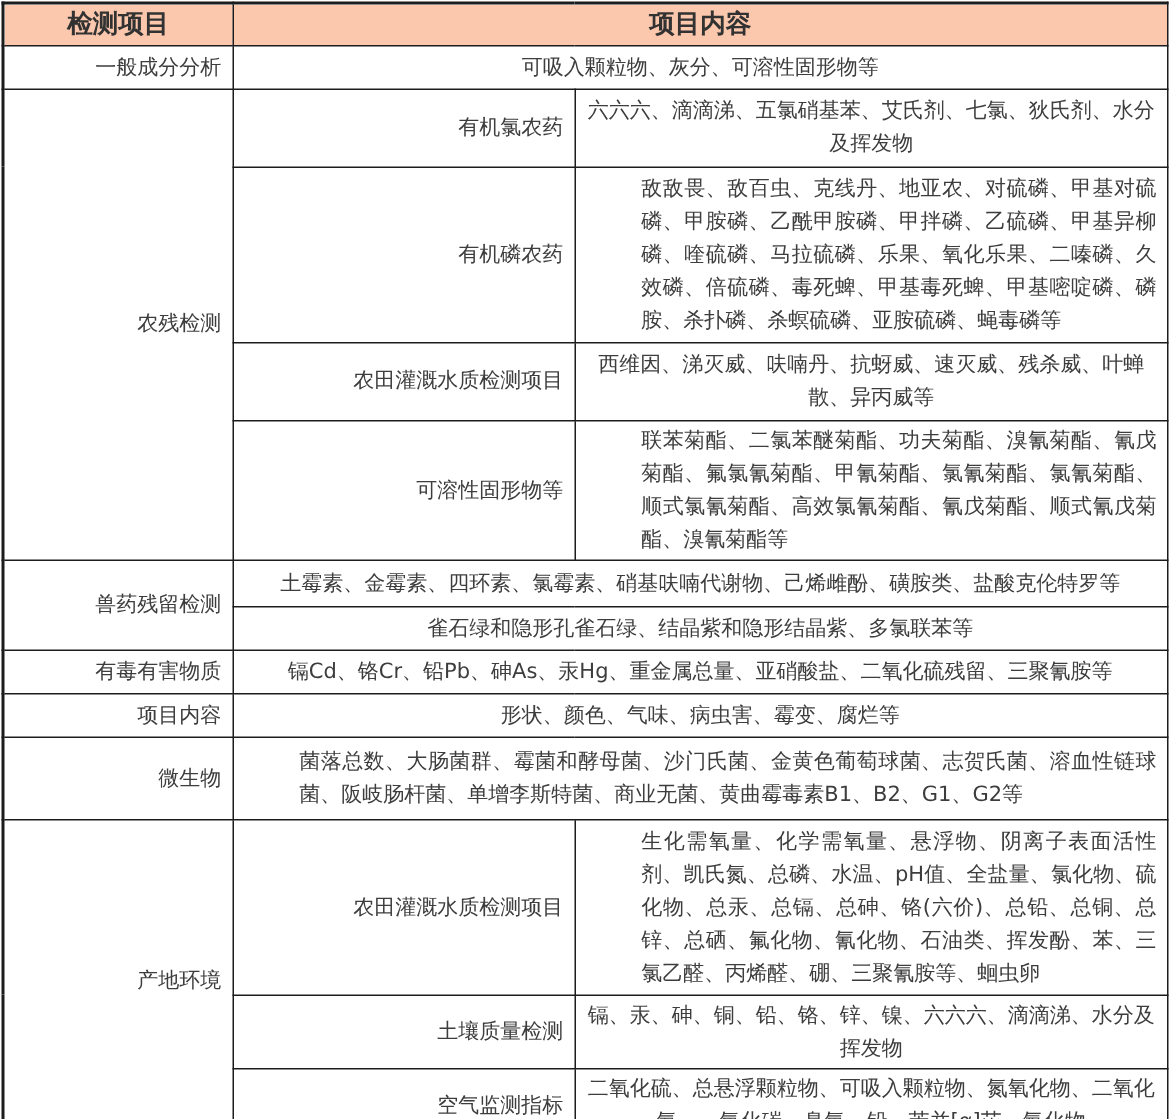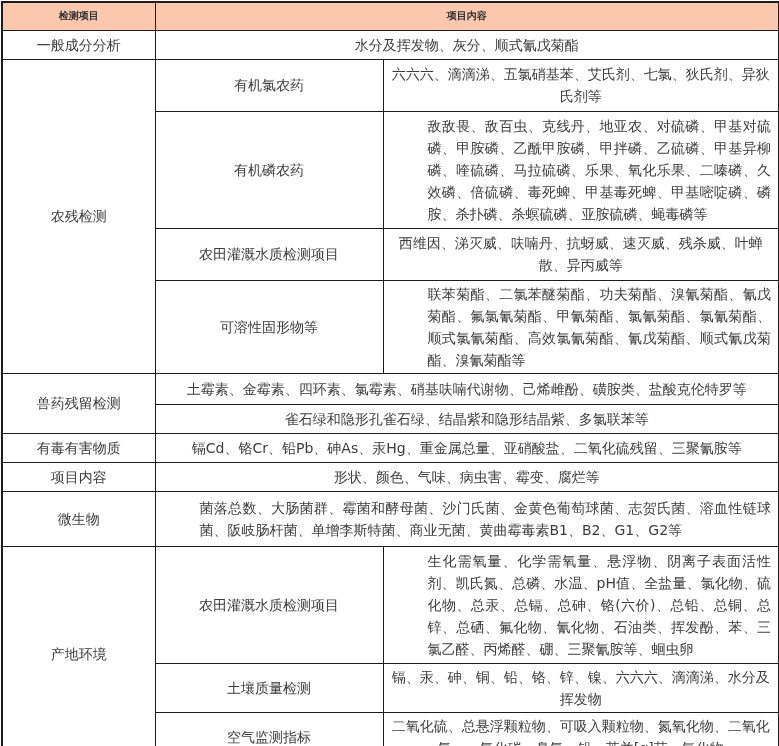--- a/index.html
+++ b/index.html
@@ -25,25 +25,25 @@
     border:1px solid var(--border);
     font-size:14px;
     line-height:22px;
     padding:2px 7px;
     vertical-align:middle;
     overflow:hidden;
   }
   tr.hdr td{
     background:var(--header-bg);
     font-weight:bold;
-    font-size:10px;
+    font-size:17px;
     text-align:center;
     color:#323232;
   }
-  td.lbl{text-align:center;}
+  td.lbl{text-align:right;}
   td.ctr{text-align:center;}
   td.jst{text-align:justify;text-justify:inter-ideograph;padding-left:44px;}
 </style>
 </head>
 <body>
 
 <table class="main">
   <colgroup>
     <col style="width:153px">
     <col style="width:228px">
@@ -51,27 +51,27 @@
   </colgroup>
 
   <tbody>
       <tr class="hdr" style="height:28px">
     <td>检测项目</td>
     <td colspan="2">项目内容</td>
   </tr>
 
   <tr style="height:29px">
     <td class="lbl">一般成分分析</td>
-    <td colspan="2" class="ctr">水分及挥发物、灰分、顺式氰戊菊酯</td>
+    <td colspan="2" class="ctr">可吸入颗粒物、灰分、可溶性固形物等</td>
   </tr>
 
   <tr style="height:52px">
     <td rowspan="4" class="lbl">农残检测</td>
     <td class="lbl">有机氯农药</td>
-    <td class="ctr">六六六、滴滴涕、五氯硝基苯、艾氏剂、七氯、狄氏剂、异狄氏剂等</td>
+    <td class="ctr">六六六、滴滴涕、五氯硝基苯、艾氏剂、七氯、狄氏剂、水分及挥发物</td>
   </tr>
   <tr style="height:117px">
     <td class="lbl">有机磷农药</td>
     <td class="jst">敌敌畏、敌百虫、克线丹、地亚农、对硫磷、甲基对硫磷、甲胺磷、乙酰甲胺磷、甲拌磷、乙硫磷、甲基异柳磷、喹硫磷、马拉硫磷、乐果、氧化乐果、二嗪磷、久效磷、倍硫磷、毒死蜱、甲基毒死蜱、甲基嘧啶磷、磷胺、杀扑磷、杀螟硫磷、亚胺硫磷、蝇毒磷等</td>
   </tr>
   <tr style="height:52px">
     <td class="lbl">农田灌溉水质检测项目</td>
     <td class="ctr">西维因、涕灭威、呋喃丹、抗蚜威、速灭威、残杀威、叶蝉散、异丙威等</td>
   </tr>
   <tr style="height:75px">

